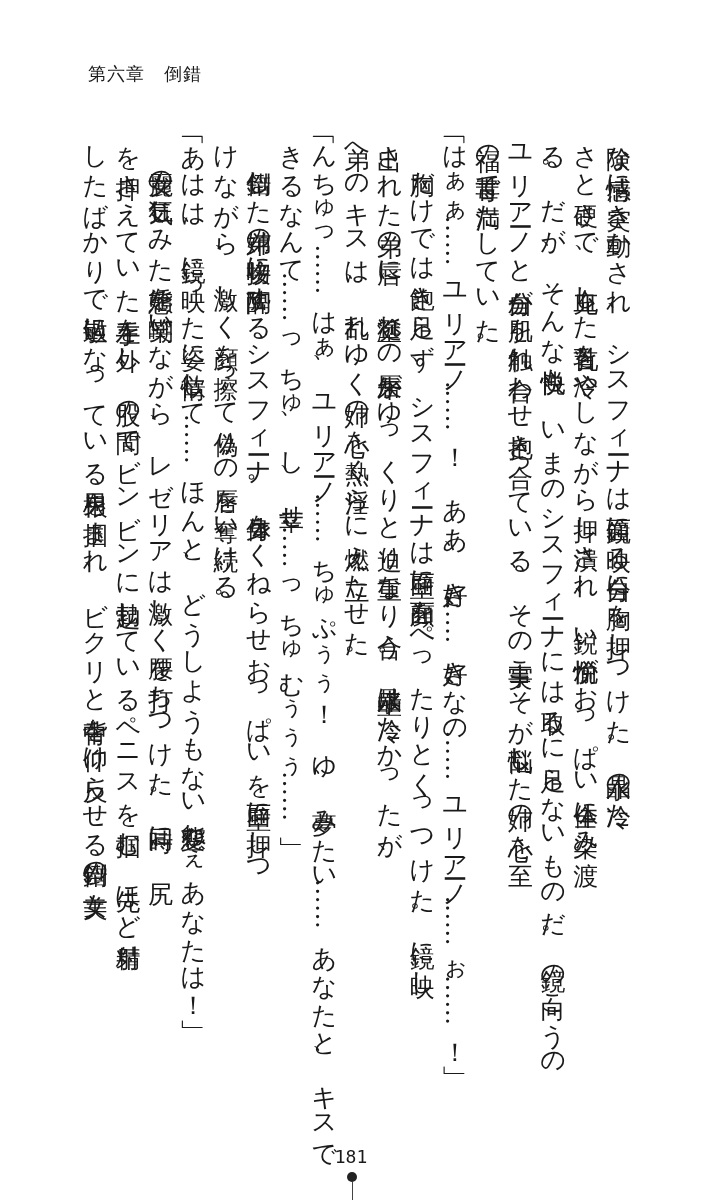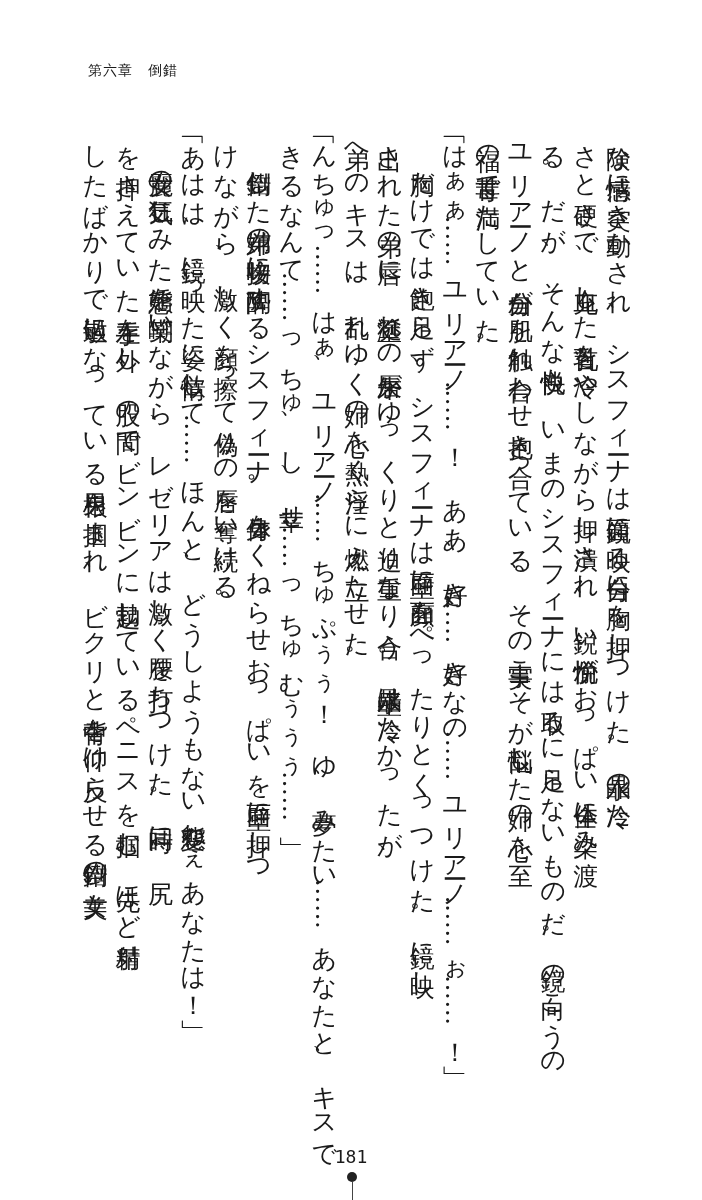--- a/index.html
+++ b/index.html
@@ -1,18 +1,18 @@
 <!DOCTYPE html>
 <html><head>
 <meta charset="utf-8">
 <style>
   html, body { margin: 0; padding: 0; background: #ffffff; }
   body { width: 702px; height: 1200px; position: relative; overflow: hidden;
          font-family: "DejaVu Serif", "Liberation Serif", serif; color: #1a1a1a; }
-  .header { position: absolute; left: 88px; top: 62px; font-size: 14px; letter-spacing: 1px;
+  .header { position: absolute; left: 88px; top: 62px; font-size: 18px; letter-spacing: 1px;
             white-space: pre; }
   .body-text {
     position: absolute; top: 128px; right: 68px;
     height: 860px; width: 560px;
     writing-mode: vertical-rl;
     font-size: 25px; line-height: 32.7px;
     letter-spacing: 0.2px;
   }
   .line { display: block; white-space: pre; }
   .page-number { position: absolute; left: 0; width: 702px; top: 1146px; text-align: center;

